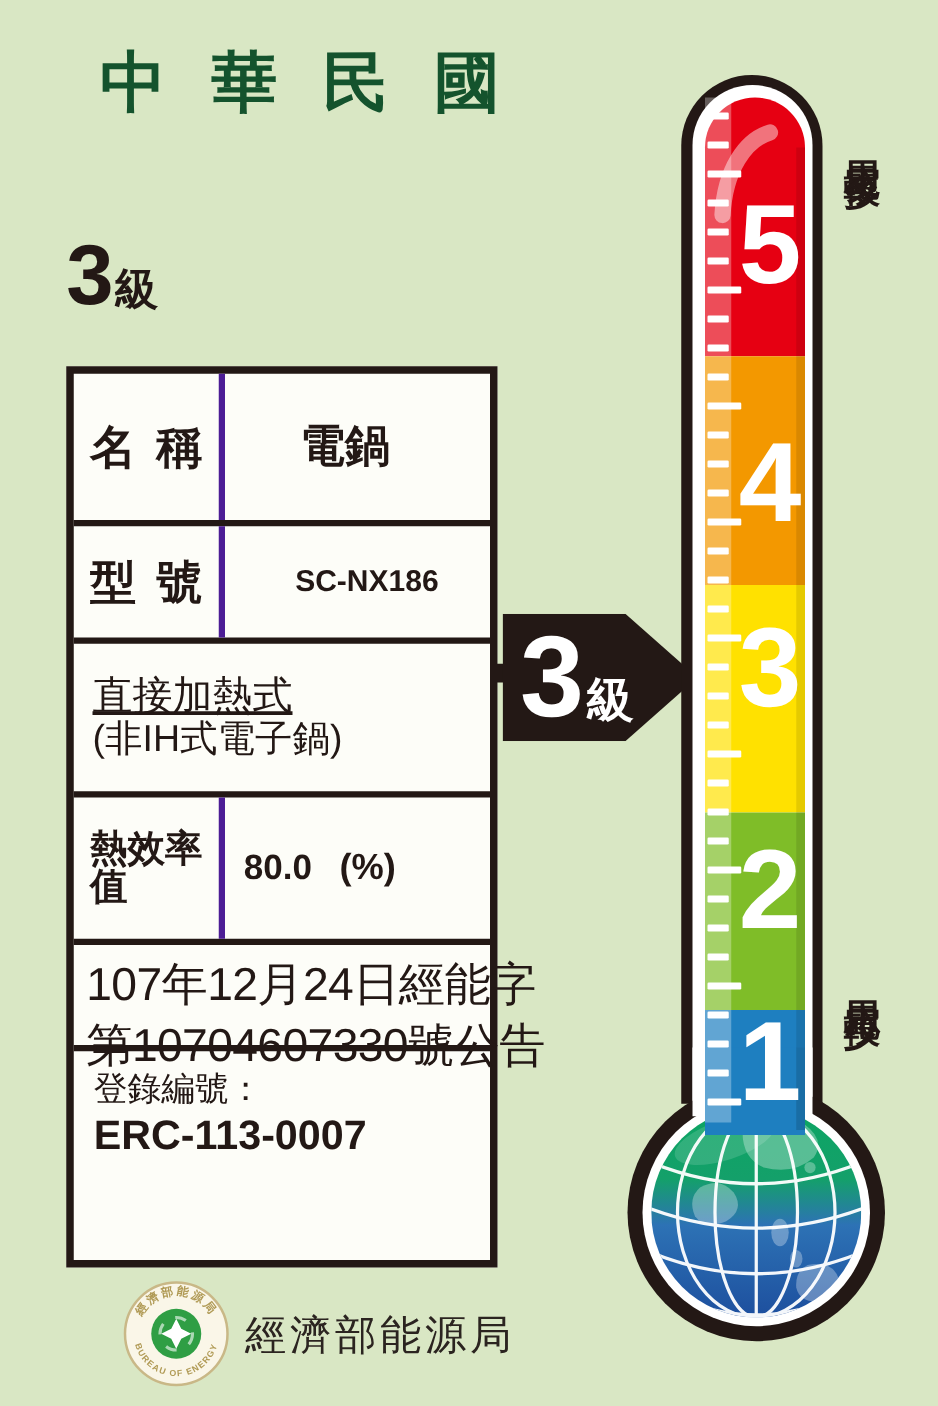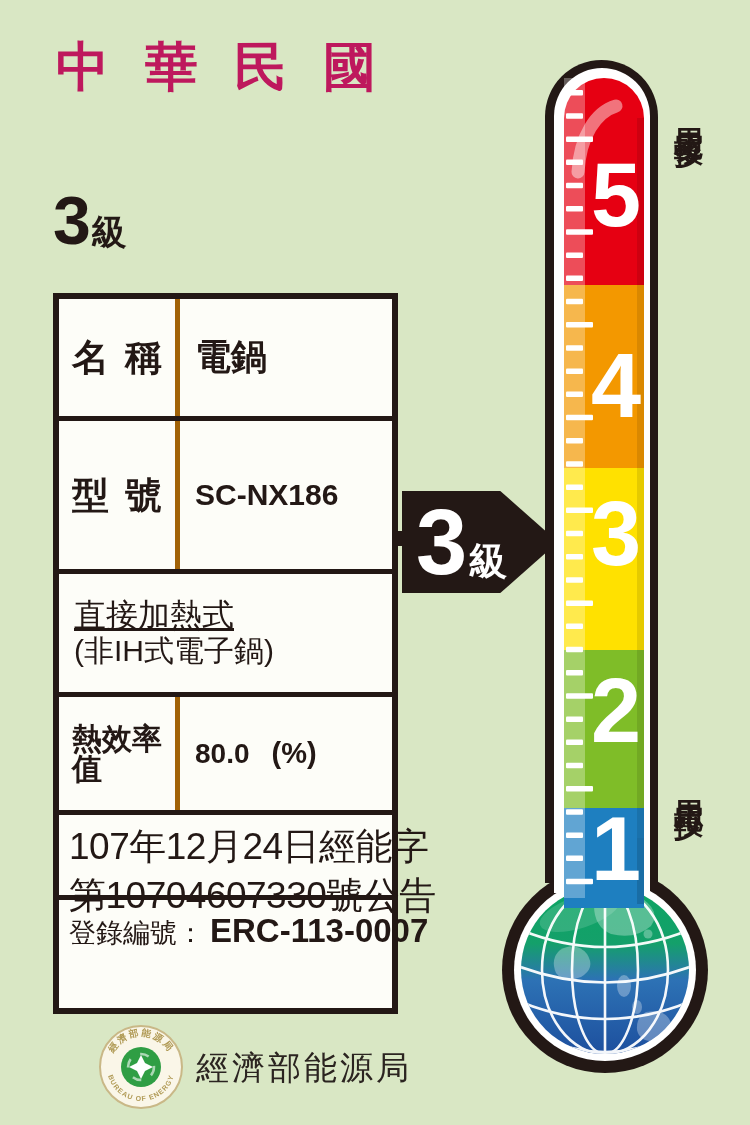--- a/index.html
+++ b/index.html
@@ -3,55 +3,55 @@
 <meta charset="utf-8">
 <style>
   html,body{margin:0;padding:0;}
   body{
     width:750px;height:1125px;position:relative;overflow:hidden;
     background:#d9e7c4;
     font-family:"Liberation Sans","DejaVu Sans",sans-serif;
     color:#231815;
   }
   
-  .title{position:absolute;left:56px;top:36px;color:#be185d;font-weight:bold;line-height:1.16;}
+  .title{position:absolute;left:80px;top:36px;color:#14532d;font-weight:bold;line-height:1.16;}
   .title .l1{font-size:53px;letter-spacing:36px;white-space:nowrap;}
   .title .l2{font-size:53px;letter-spacing:1px;white-space:nowrap;}
   .subtitle{position:absolute;left:52px;top:186px;display:flex;align-items:baseline;white-space:nowrap;}
   .subtitle .pre,.subtitle .suf{font-size:35px;font-weight:600;letter-spacing:0px;}
   .subtitle .big{font-size:68px;font-weight:bold;line-height:1;margin:0 1px;}
   
   .spec-table{
     position:absolute;left:53px;top:293px;width:345px;height:721px;
     border:6px solid #231815;background:#fdfdf8;box-sizing:border-box;
     display:flex;flex-direction:column;
   }
   .row{display:flex;border-bottom:5px solid #231815;box-sizing:border-box;}
-  .row.r1{height:122px;}.row.r2{height:153px;}.row.r3{height:123px;}.row.r4{height:118px;}
+  .row.r1{height:122px;}.row.r2{height:94px;}.row.r3{height:123px;}.row.r4{height:118px;}
   .row.r5{height:85px;display:block;padding:8px 10px 0 10px;}
   .row.r6{flex:1;border-bottom:none;display:block;padding:12px 10px 0 10px;}
   .cell-label{
-    width:121px;border-right:5px solid #a16207;box-sizing:border-box;
+    width:121px;border-right:5px solid #4c1d95;box-sizing:border-box;
     display:flex;align-items:center;padding:0 13px;
   }
   .cell-label .lbl{
     width:100%;font-size:37px;font-weight:600;
     text-align:justify;text-align-last:justify;line-height:1;
   }
   .row.r4 .cell-label .lbl{font-size:30px;}
   .cell-value{flex:1;display:flex;flex-direction:column;justify-content:center;padding-left:15px;}
-  .v-big{font-size:36px;font-weight:600;}
-  .v-model{font-size:30px;font-weight:bold;letter-spacing:0px;}
+  .v-big{font-size:36px;font-weight:600;margin-left:45px;}
+  .v-model{font-size:24px;font-weight:bold;letter-spacing:0px;text-align:center;}
   .v-line1{font-size:32px;line-height:1.15;text-decoration:underline;}
   .v-line2{font-size:30px;line-height:1.15;}
   .v-eff{display:flex;align-items:baseline;}
   .v-eff .num{font-size:28px;font-weight:bold;}
   .v-eff .unit{font-size:29px;font-weight:bold;margin-left:22px;}
   .ann{font-size:37px;line-height:1.32;white-space:nowrap;letter-spacing:-0.5px;}
-  .reg{display:flex;align-items:baseline;white-space:nowrap;}
+  .reg{display:flex;align-items:baseline;white-space:nowrap;flex-direction:column;}
   .reg .rl{font-size:27px;}
   .reg .rv{font-size:33px;font-weight:bold;margin-left:6px;}
   
   .arrow-connector{position:absolute;left:396px;top:531px;width:10px;height:15px;background:#231815;}
   .grade-arrow{
     position:absolute;left:402px;top:491px;width:156px;height:102px;background:#231815;
     clip-path:polygon(0% 0%,63% 0%,100% 50%,63% 100%,0% 100%);
     display:flex;align-items:baseline;justify-content:flex-start;color:#fff;
     padding-left:14px;box-sizing:border-box;
   }

